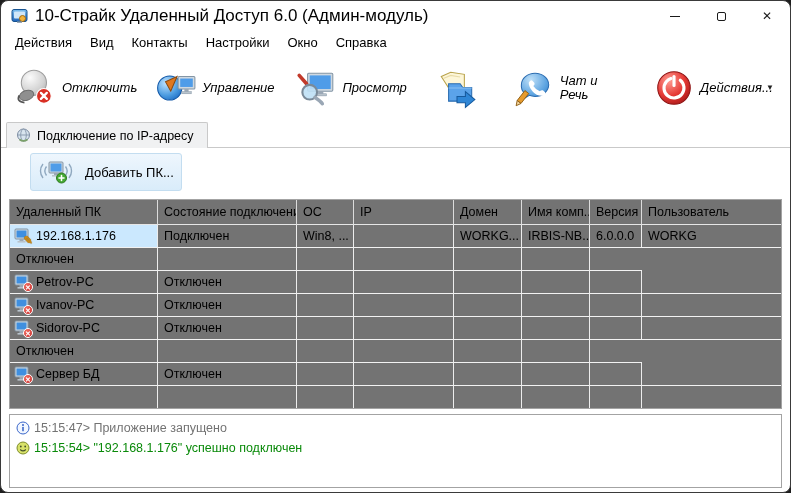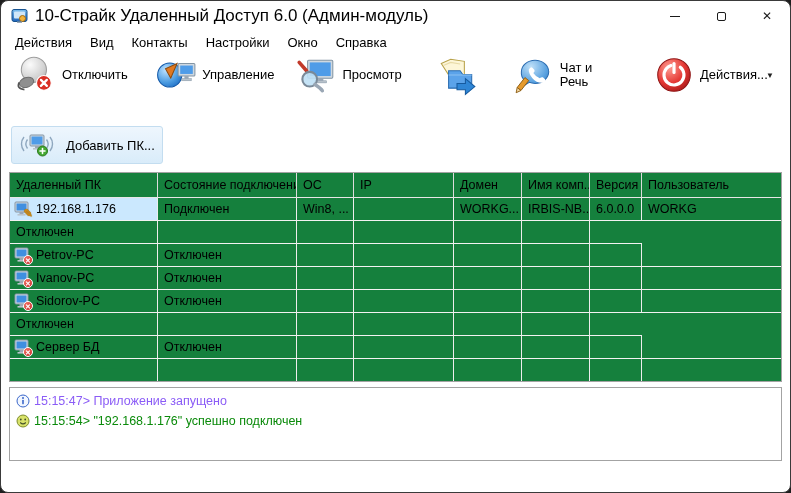--- a/index.html
+++ b/index.html
@@ -15,41 +15,41 @@
   .titlebar .title{ font-size:17px; white-space:nowrap; }
   .win-controls{ margin-left:auto; display:flex; height:30px; }
   .win-btn{ width:46px; height:30px; display:flex; align-items:center; justify-content:center;
     font-size:12px; color:#1a1a1a; cursor:default; }
   .win-btn.max span{ display:block; width:9px; height:9px; border:1px solid #1a1a1a; border-radius:2px; }
   .win-btn.min span{ display:block; width:10px; height:1px; background:#1a1a1a; }
   
   .menubar{ height:23px; display:flex; align-items:center; padding-left:5px; flex:0 0 auto; }
   .menu-item{ padding:2px 9px; font-size:13px; white-space:nowrap; }
   
-  .toolbar{ height:67px; display:flex; align-items:flex-start; padding:0 16px 0 14px;
-    justify-content:space-between; flex:0 0 auto; }
+  .toolbar{ height:67px; display:flex; align-items:center; padding:0 16px 0 14px;
+    justify-content:space-between; flex:0 0 auto;font-style:italic; }
   .tool-btn{ display:flex; align-items:center; gap:5px; }
   .tool-btn .ticon{ width:42px; height:42px; flex:0 0 auto; }
   .tool-btn .tlabel{ font-size:13px; line-height:14px; max-width:58px; }
   .tool-btn .drop{ font-size:8px; margin-left:3px; color:#222; }
   
   .tabbar{ height:27px; display:flex; align-items:flex-end; padding-left:5px;
     border-bottom:1px solid #c9c9c9; flex:0 0 auto; }
   .tab{ height:26px; display:flex; align-items:center; gap:6px; padding:0 13px 0 9px;
     background:#f0f1f2; border:1px solid #c9c9c9; border-bottom:none;
     border-radius:2px 2px 0 0; font-size:12.5px; margin-bottom:-1px; }
   .tab .tabicon{ width:15px; height:15px; }
   
   .panel{ height:48px; padding:5px 8px 0 10px; flex:0 0 auto; }
   .add-btn{ width:152px; height:38px; display:flex; align-items:center; gap:12px;
     background:linear-gradient(#eef6fd,#d9ecfa); border:1px solid #c3ddf0; border-radius:3px;
-    padding-left:8px; font-size:13px; }
+    padding-left:8px; font-size:13px;margin-left:19px; }
   .add-btn .aicon{ width:34px; height:26px; }
   
-  .tablebox{ margin:3px 8px 0 8px; height:210px; border:1px solid #a3a3a3; background:#15803d;
+  .tablebox{ margin:3px 8px 0 8px; height:210px; border:1px solid #a3a3a3; background:#737373;
     display:flex; flex-direction:column; overflow:hidden; flex:0 0 auto; }
   .thead,.trow,.tfill{ display:grid;
     grid-template-columns:148px 139px 57px 100px 68px 68px 52px minmax(0,1fr); }
   .thead{ height:25px; flex:0 0 auto; }
   .th{ font-size:12.5px; line-height:24px; padding-left:6px; border-right:1px solid #dcdcdc;
     border-bottom:1px solid #e6e6e6; white-space:nowrap; overflow:hidden; }
   .th:last-child{ border-right:none; }
   .trow{ height:23px; flex:0 0 auto; }
   .td{ font-size:12.5px; line-height:22px; padding-left:6px; border-right:1px solid #ededed;
     border-bottom:1px solid #f2f2f2; white-space:nowrap; overflow:hidden;
@@ -64,21 +64,21 @@
     border:1px solid #fff; }
   .badge-connected{ color:#c98a1b; font-size:11px; line-height:9px; font-weight:bold;
     text-shadow:0 0 1px #7d5408; }
   .tfill{ flex:1 1 auto; }
   .fcell{ border-right:1px solid #ededed; }
   .fcell:last-child{ border-right:none; }
   
   .logbox{ margin:5px 8px 0 8px; height:74px; border:1px solid #a3a3a3; background:#fff;
     padding:3px 6px; flex:0 0 auto; overflow:hidden; }
   .log-line{ display:flex; align-items:center; gap:4px; height:20px; font-size:12.5px; }
-  .log-line.info .log-text{ color:#8b5cf6; }
+  .log-line.info .log-text{ color:#737373; }
   .log-line.success .log-text{ color:#0a8a0a; }
   .log-ic{ width:14px; height:14px; flex:0 0 auto; }
 </style>
 </head>
 <body>
 
 <div class="window">
 
   <div class="titlebar">
     <svg class="app-icon" viewBox="0 0 17 16">
@@ -209,20 +209,31 @@
         <circle cx="20" cy="20" r="15.5" fill="url(#gp)" stroke="#8e1414"></circle>
         <circle cx="20" cy="20" r="9.5" fill="none" stroke="#fff" stroke-width="3" stroke-dasharray="50 9.7" stroke-linecap="round" transform="rotate(309 20 20)"></circle>
         <line x1="20" y1="9" x2="20" y2="17.5" stroke="#fff" stroke-width="3" stroke-linecap="round"></line>
       </svg>
       <span class="tlabel">Действия...</span>
       <span class="drop">▼</span>
     </div>
 
   </div>
 
+  <div class="tabbar">
+    <div class="tab">
+      <svg class="tabicon" viewBox="0 0 15 15">
+        <circle cx="7.5" cy="7" r="6" fill="#d8e4ee" stroke="#7a8aa0"></circle>
+        <ellipse cx="7.5" cy="7" rx="2.8" ry="6" fill="none" stroke="#8c9cb0"></ellipse>
+        <line x1="1.5" y1="7" x2="13.5" y2="7" stroke="#8c9cb0"></line>
+        <path d="M3.5 11.5 q4 2.8 8 0" fill="none" stroke="#7ba06a" stroke-width="1.6"></path>
+      </svg>
+      <span>Подключение по IP-адресу</span>
+    </div>
+  </div>
 
   <div class="panel">
     <div class="add-btn">
       <svg class="aicon" viewBox="0 0 34 26">
         <path d="M4 5 a11 11 0 0 0 0 14 M7.5 7.5 a7.5 7.5 0 0 0 0 9" fill="none" stroke="#8fa8bf" stroke-width="1.4"></path>
         <path d="M30 5 a11 11 0 0 1 0 14 M26.5 7.5 a7.5 7.5 0 0 1 0 9" fill="none" stroke="#8fa8bf" stroke-width="1.4"></path>
         <rect x="10" y="3" width="14" height="11" rx="1" fill="#cfd8e0" stroke="#8395a5"></rect>
         <rect x="11.5" y="4.5" width="11" height="8" fill="#4f9ce8"></rect>
         <rect x="15" y="14" width="4" height="2" fill="#9aa7b5"></rect>
         <rect x="13" y="16" width="8" height="1.6" fill="#b9c3cc"></rect>

